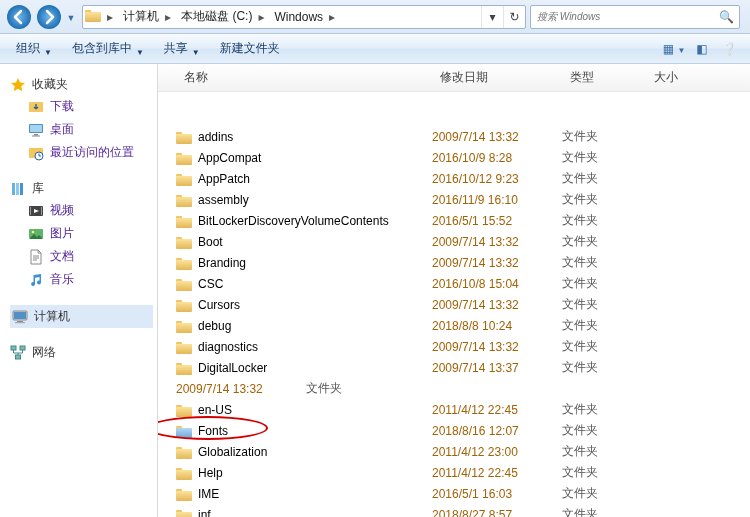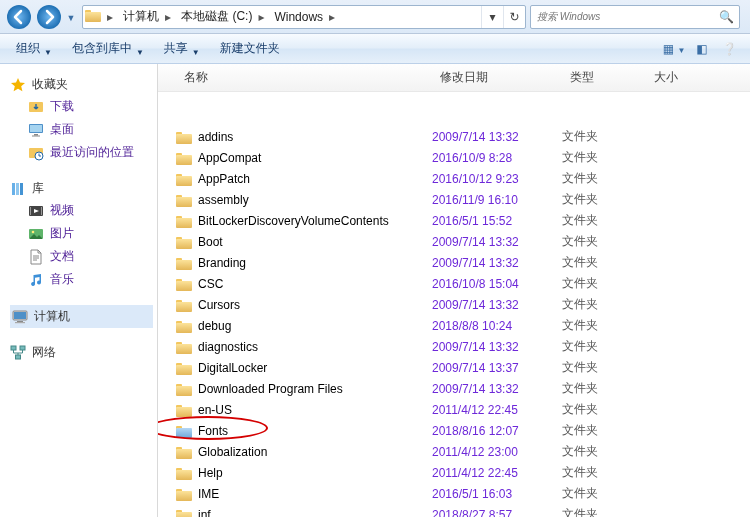--- a/index.html
+++ b/index.html
@@ -40,21 +40,21 @@
 .main { flex: 1; display: flex; flex-direction: column; gap: 32px; }
 .cols { height: 28px; display: flex; align-items: center; border-bottom: 1px solid #e8e8e8; color: #444; background: linear-gradient(#fefefe,#f3f3f3); padding-left: 18px; }
 .col { padding: 0 8px; }
 .col.name { width: 256px; }
 .col.date { width: 130px; }
 .col.type { width: 84px; }
 .col.size { width: 70px; }
 .list { flex: 1; overflow-y: auto; overflow-x: hidden; padding-top: 2px; position: relative; }
 .row { display: flex; align-items: center; height: 21px; padding-left: 18px; cursor: pointer; }
 .cell.name { width: 256px; display: flex; gap: 6px; }
-.cell.date { width: 130px; color: #6d28d9; }
+.cell.date { width: 130px; color: #a16207; }
 .cell.type { width: 84px; color: #555; }
 .cell.size { width: 70px; color: #555; }
 
 
 .fico { width: 16px; height: 14px; display: inline-block; position: relative; }
 .fico::before { content:""; position:absolute; left:0; top:2px; width:6px; height:3px; background:#f3c75e; border-radius:1px 1px 0 0; }
 .fico::after { content:""; position:absolute; left:0; top:4px; width:16px; height:10px; background:linear-gradient(#fce39a,#e4b758); border-radius:1px; }
 .fico.special::after { background:linear-gradient(#b4d7f5,#6ea8d8); }
 
 
@@ -352,24 +352,20 @@
         <div class="row">
           <div class="cell name">
             <span class="fico"></span>
             <span>DigitalLocker</span>
           </div>
           <div class="cell date">2009/7/14 13:37</div>
           <div class="cell type">文件夹</div>
           <div class="cell size"></div>
         </div>
         <div class="row">
-          <div class="cell name">
-            <span class="fico"></span>
-            <span>Downloaded Program Files</span>
-          </div>
           <div class="cell date">2009/7/14 13:32</div>
           <div class="cell type">文件夹</div>
           <div class="cell size"></div>
         </div>
         <div class="row">
           <div class="cell name">
             <span class="fico"></span>
             <span>en-US</span>
           </div>
           <div class="cell date">2011/4/12 22:45</div>

